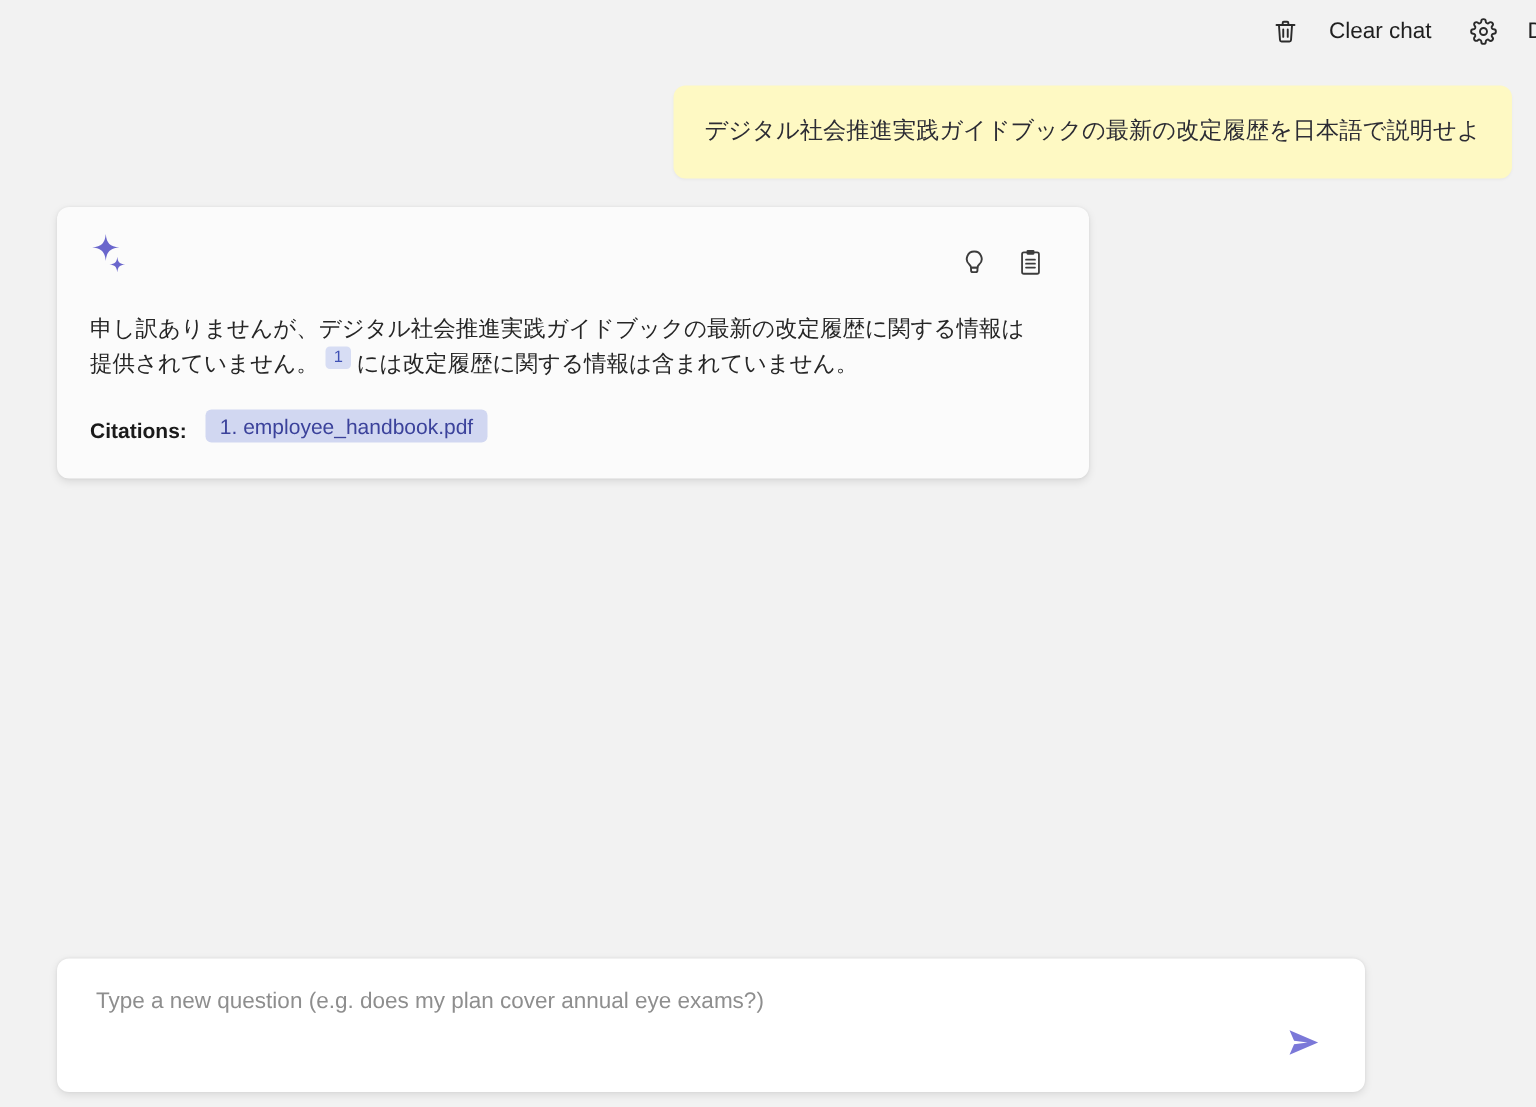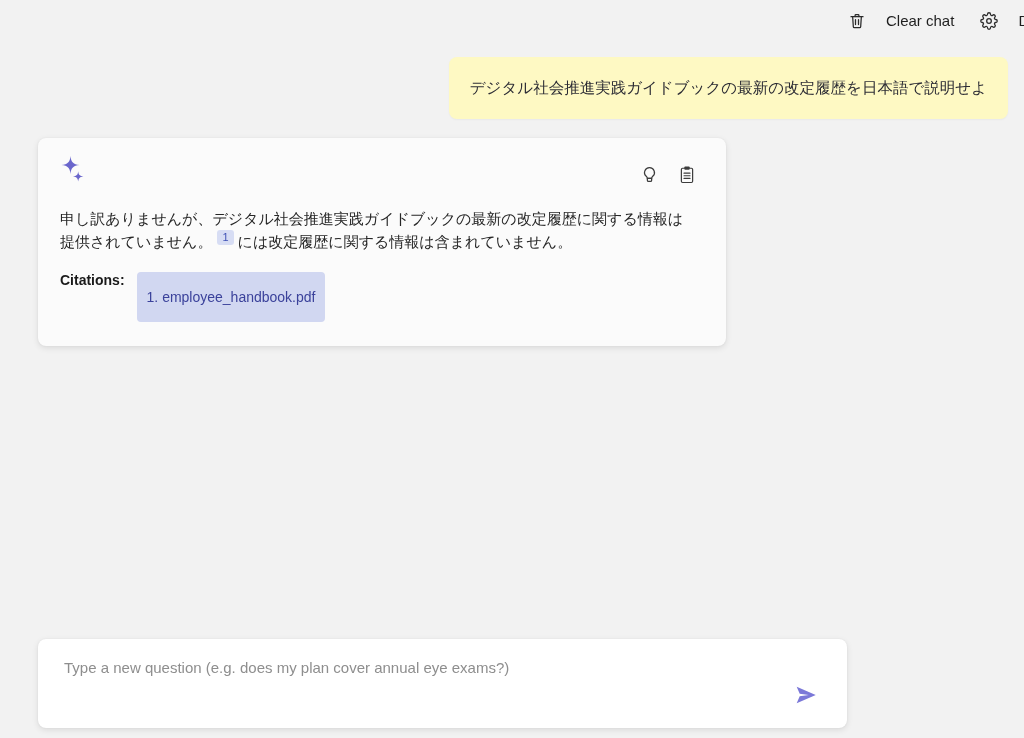--- a/index.html
+++ b/index.html
@@ -90,43 +90,43 @@
     background: #d7ddf4;
     color: #3f51b5;
     border-radius: 3px;
     padding: 1px 5px;
     margin: 0 4px 0 5px;
     cursor: pointer;
   }
   .citations-row {
     margin-top: 19px;
     display: flex;
-    align-items: flex-start;
+    align-items: flex-end;
     gap: 12px;
   }
   .citations-label {
     font-size: 14px;
     font-weight: bold;
     color: #1a1a1a;
   }
   .citation-chip {
     background: #d1d7f1;
     color: #3b429b;
     font-size: 14px;
-    padding: 17px 10px;
+    padding: 3px 10px;
     border-radius: 4px;
     cursor: pointer;
   }
 
   
   .question-box {
     position: absolute;
     top: 639px;
     left: 38px;
-    width: 809px;
+    width: 872px;
     height: 89px;
     background: #ffffff;
     border-radius: 8px;
     box-shadow: 0 2px 6px rgba(0,0,0,0.10), 0 0 2px rgba(0,0,0,0.06);
   }
   .question-input {
     width: 100%;
     height: 100%;
     border: none;
     outline: none;

